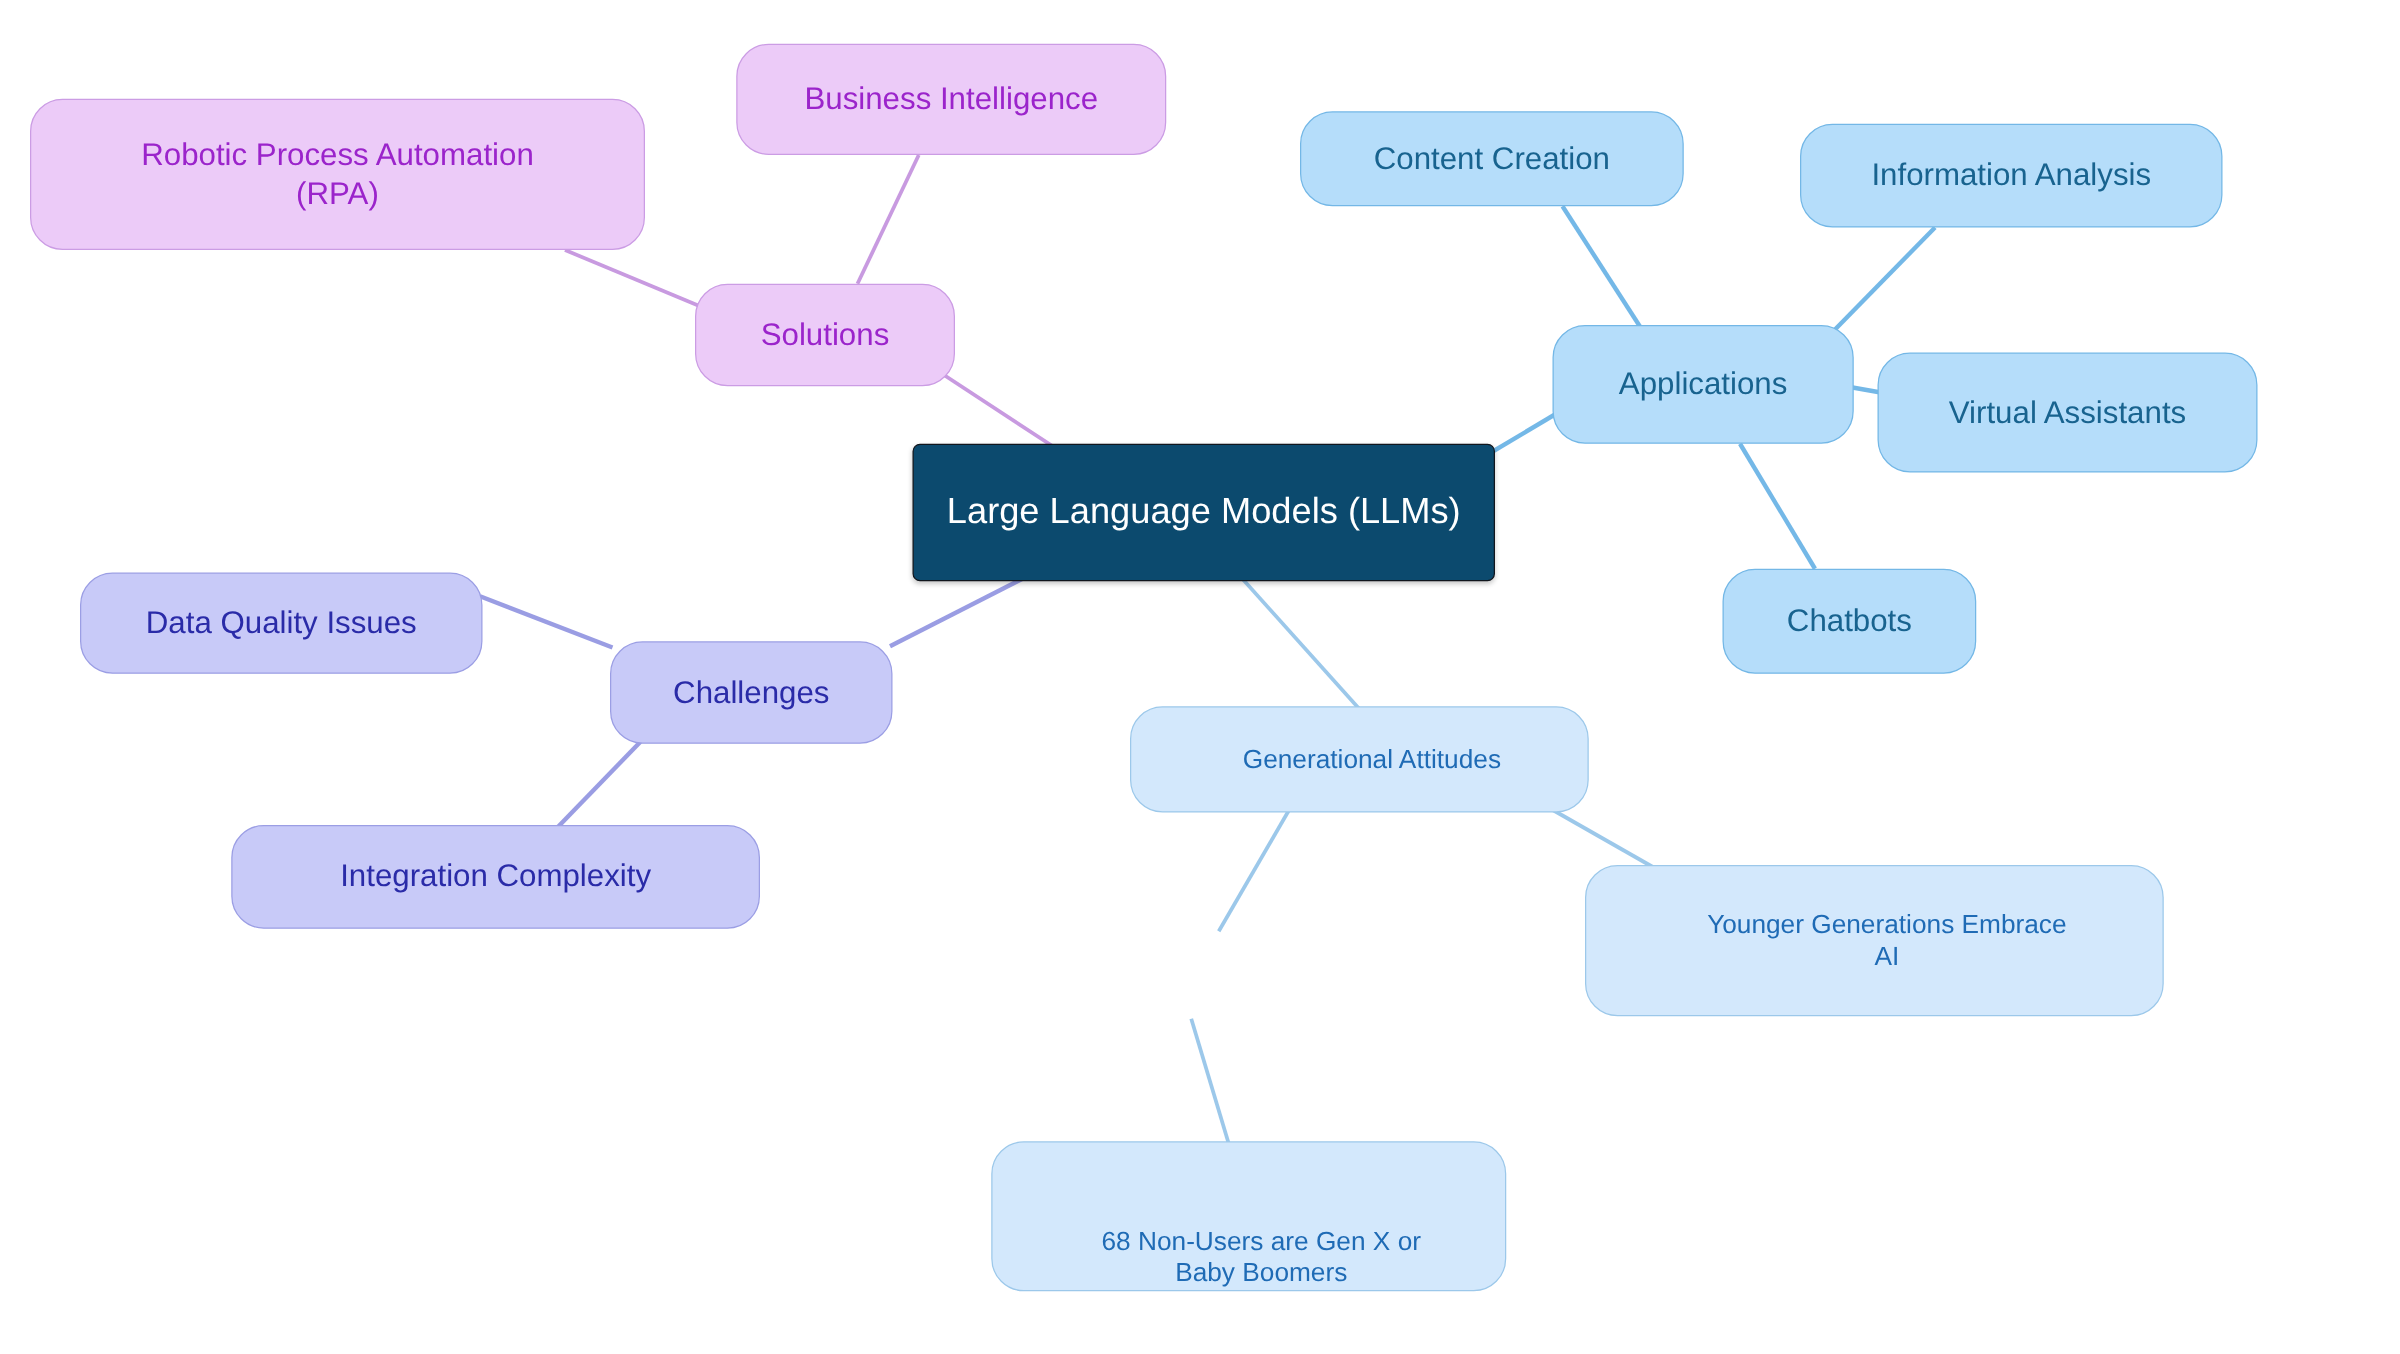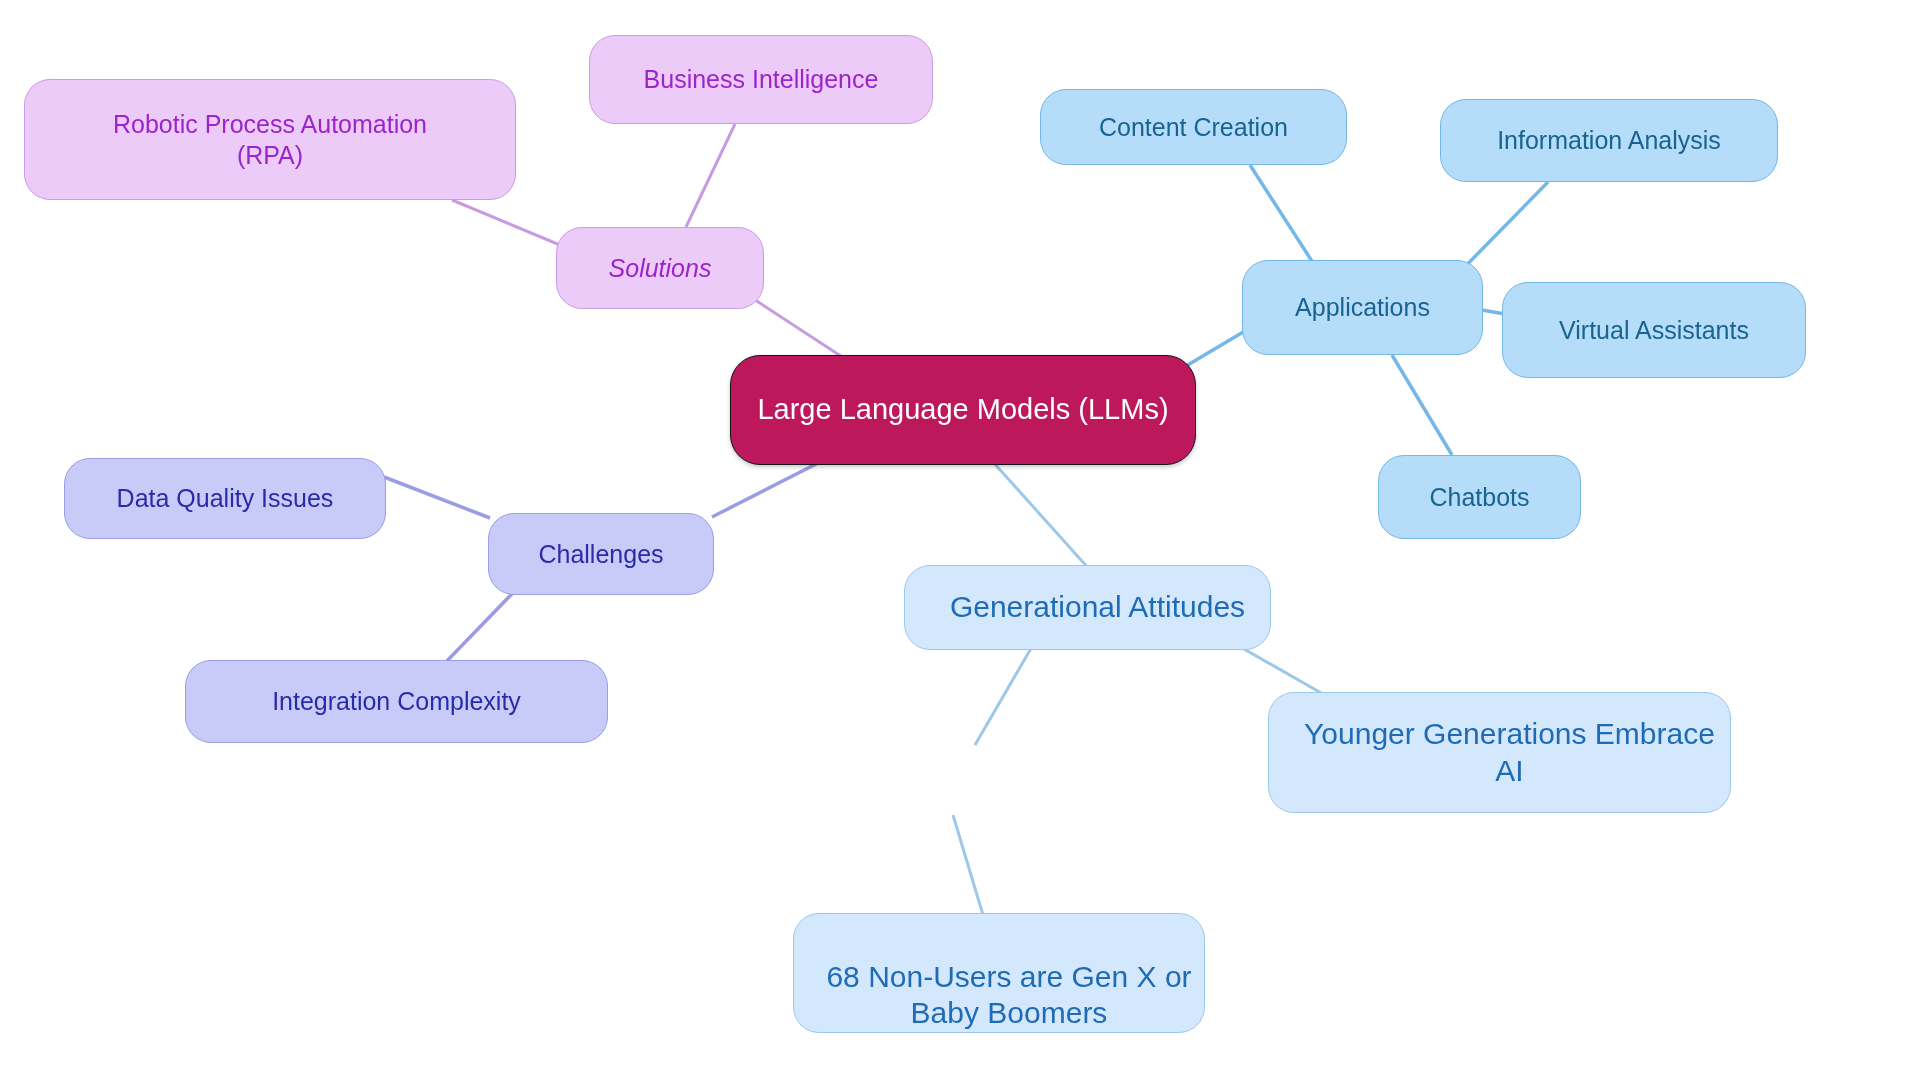--- a/index.html
+++ b/index.html
@@ -29,40 +29,40 @@
     align-items: center;
     justify-content: center;
     text-align: center;
     line-height: 1.22;
     border-style: solid;
     border-width: 1.5px;
     white-space: pre-line;
     z-index: 2;
   }
   .node-root {
-    background: #be185d;
+    background: #0c4a6e;
     border-color: #11161d;
     color: #ffffff;
-    border-radius: 30px;
+    border-radius: 6px;
     font-size: 29px;
     box-shadow: 0 2px 4px rgba(0,0,0,0.22);
   }
   .node-sky {
     background: #b5ddfa;
     border-color: #73b7e6;
     color: #18638f;
     border-radius: 26px;
     font-size: 25px;
   }
   .node-pale {
     background: #d3e8fc;
     border-color: #9cc8ea;
     color: #1f6bb5;
     border-radius: 26px;
-    font-size: 30px;
+    font-size: 21px;
     padding-left: 20px;
   }
   .node-lav {
     background: #eccbf8;
     border-color: #cb9ce4;
     color: #9b24cb;
     border-radius: 26px;
     font-size: 25px;
   }
   .node-peri {
@@ -96,21 +96,21 @@
     <line x1="993" y1="462" x2="1090" y2="570" stroke="#9cc8ea" stroke-width="3"></line>
     <line x1="1033" y1="645" x2="975" y2="745" stroke="#9cc8ea" stroke-width="3"></line>
     <line x1="1237" y1="645" x2="1330" y2="698" stroke="#9cc8ea" stroke-width="3"></line>
     <line x1="953" y1="815" x2="983" y2="915" stroke="#9cc8ea" stroke-width="3"></line>
   </svg>
 
   <div class="node node-root" style="left:730px; top:355px; width:466px; height:110px;">
     <span>Large Language Models (LLMs)</span>
   </div>
 
-  <div class="node node-lav" style="left:556px; top:227px; width:208px; height:82px;font-style:italic;">
+  <div class="node node-lav" style="left:556px; top:227px; width:208px; height:82px;">
     <span>Solutions</span>
   </div>
 
   <div class="node node-lav" style="left:24px; top:79px; width:492px; height:121px;">
     <span>Robotic Process Automation
 (RPA)</span>
   </div>
 
   <div class="node node-lav" style="left:589px; top:35px; width:344px; height:89px;">
     <span>Business Intelligence</span>

